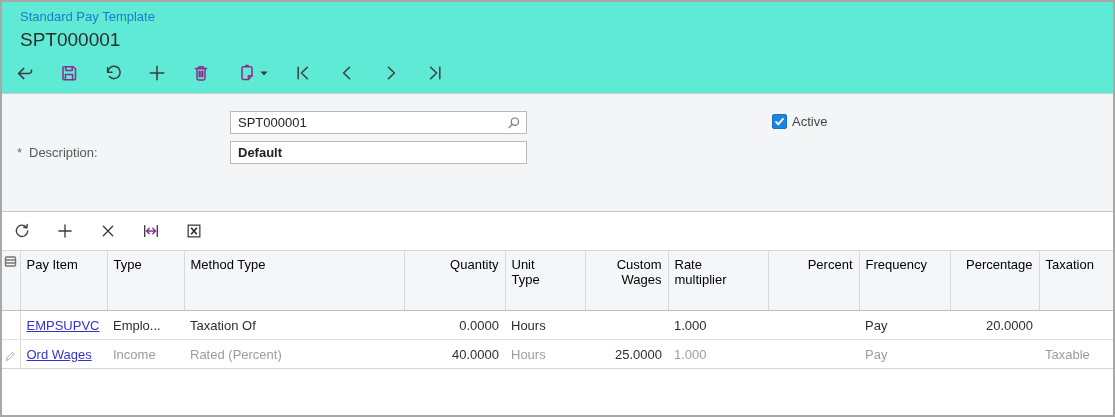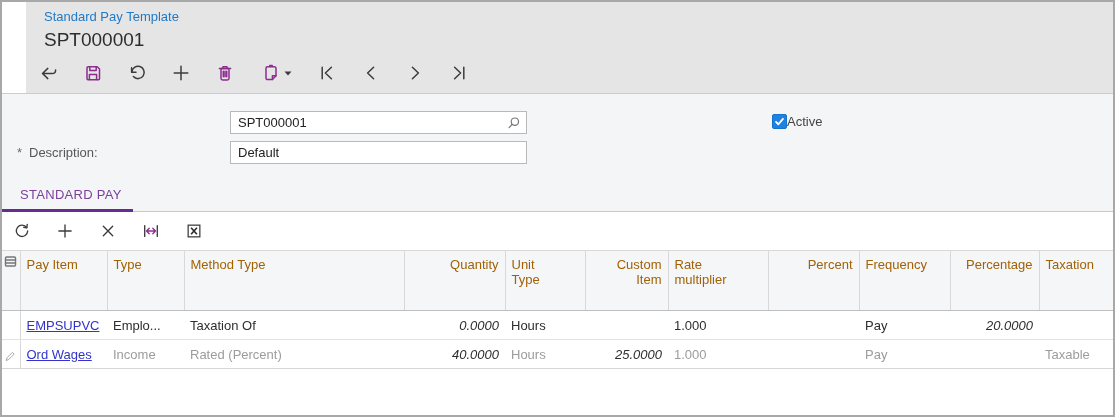--- a/index.html
+++ b/index.html
@@ -2,65 +2,65 @@
 <html><head>
 <meta charset="utf-8">
 <style>
   * { box-sizing: border-box; margin: 0; padding: 0; }
   body { font-family: "Liberation Sans", sans-serif; background: #fff; }
   .frame {
     position: relative; width: 1115px; height: 417px;
     border: 2px solid #a8a8a8; background: #fff; overflow: hidden;
   }
   
-  .top { height: 91px; padding: 5px 0 0 18px; background: #e5e5e5; margin-left: 24px; }
+  .top { height: 91px; padding: 5px 0 0 18px; background: #5eead4; }
   .breadcrumb { font-size: 13px; color: #1f7ac8; cursor: pointer; display: inline-block; }
   .record-id { font-size: 19px; color: #2d2d2d; margin-top: 4px; }
   .main-toolbar { display: flex; align-items: center; gap: 18px; margin: 9px 0 0 -8px; }
   .tbtn { width: 26px; height: 26px; display: flex; align-items: center; justify-content: center;
           background: none; border: none; cursor: pointer; }
   .tbtn.wide { width: 40px; gap: 3px; }
   svg { display: block; }
   .st-dark  { stroke: #3c3c3c; fill: none; stroke-width: 1.5; stroke-linecap: round; stroke-linejoin: round; }
   .st-purp  { stroke: #8b2e8e; fill: none; stroke-width: 1.5; stroke-linecap: round; stroke-linejoin: round; }
   .st-gray  { stroke: #777;    fill: none; stroke-width: 1.4; stroke-linecap: round; stroke-linejoin: round; }
   
   .form-area { position: relative; height: 119px; background: #f4f5f6;
                border-top: 1px solid #cacdd0; border-bottom: 1px solid #c9c9c9; }
   .f-label { position: absolute; font-size: 13px; color: #575757; line-height: 23px; }
   .req-star { position: absolute; left: 15px; top: 47px; font-size: 13px; color: #6b6b6b; line-height: 23px; }
   .f-input { position: absolute; left: 228px; width: 297px; height: 23px; border: 1px solid #b9b9b9;
              background: #fff; font-family: "Liberation Sans", sans-serif; font-size: 13px;
              color: #222; padding: 0 7px; }
   .f-input.lookup { padding-right: 24px; }
   .lookup-ic { position: absolute; left: 503px; top: 21px; cursor: pointer; }
-  .chk-wrap { position: absolute; left: 770px; top: 20px; display: flex; align-items: center; cursor: pointer; }
+  .chk-wrap { position: absolute; left: 770px; top: 20px; display: flex; align-items: center; gap: 5px; cursor: pointer; }
   .chk-box { width: 15px; height: 15px; background: #1b83e2; border: 1px solid #1673c9; border-radius: 2px;
              display: flex; align-items: center; justify-content: center; }
   .chk-label { font-size: 13px; color: #444; }
   .tab { position: absolute; left: 0; bottom: -1px; width: 131px; height: 33px;
          display: flex; align-items: center; padding-left: 18px;
          font-size: 13px; letter-spacing: .3px; color: #7b3f9c;
          border-bottom: 3px solid #662d91; cursor: pointer; }
   
   .grid-toolbar { height: 38px; display: flex; align-items: center; gap: 19px; padding-left: 8px; background: #fff; }
   .gbtn { width: 24px; height: 24px; display: flex; align-items: center; justify-content: center;
           background: none; border: none; cursor: pointer; }
   table { border-collapse: collapse; table-layout: fixed; width: 1118px; font-size: 13px; }
-  thead th { height: 60px; background: #f5f6f7; color: #a16207; font-weight: normal; text-align: left;
+  thead th { height: 60px; background: #f5f6f7; color: #000000; font-weight: normal; text-align: left;
              vertical-align: top; padding: 6px 6px 0 6px; border-top: 1px solid #d8d8d8;
              border-bottom: 1px solid #bfbfbf; border-right: 1px solid #d8d8d8; overflow: hidden; }
   thead th:last-child { border-right: none; }
   thead th.num { text-align: right; }
   thead th.wrapwords { word-spacing: 60px; margin-top: 10px; }
   thead th.gutter, tbody td.gutter { padding: 4px 2px 0 2px; border-right: 1px solid #d8d8d8; }
   tbody td { height: 29px; padding: 0 6px; border-bottom: 1px solid #e2e2e2; color: #2e2e2e;
              white-space: nowrap; overflow: hidden; vertical-align: middle; }
   tbody tr:last-child td { border-bottom: 1px solid #d6d6d6; }
-  tbody td.num { text-align: right; font-style: italic; }
+  tbody td.num { text-align: right; }
   tbody td.muted { color: #9c9c9c; }
   tbody td a { color: #3333cc; text-decoration: underline; cursor: pointer; }
   tbody td.gutter { text-align: center; }
 </style>
 </head>
 <body>
 
 <div class="frame">
 
   <div class="top">
@@ -158,32 +158,31 @@
     <input class="f-input lookup" style="top: 17px;" value="SPT000001">
     <span class="lookup-ic">
       <svg width="17" height="17" viewBox="0 0 20 20">
           <circle class="st-gray" cx="11.6" cy="7.8" r="4.3"></circle>
           <path class="st-gray" d="M8.6 10.9 L4.8 14.8"></path>
         </svg>
     </span>
 
     <span class="req-star">*</span>
     <span class="f-label" style="left:27px; top:47px;">Description:</span>
-    <input class="f-input" style="top: 47px;" value="Default">
+    <input class="f-input" style="top: 47px; font-weight: bold;" value="Default">
 
     <span class="chk-wrap">
       <span class="chk-box">
         <svg width="11" height="11" viewBox="0 0 12 12">
             <path d="M2.2 6.4 L4.8 9 L9.8 3.2" stroke="#fff" stroke-width="2" fill="none" stroke-linecap="round" stroke-linejoin="round"></path>
           </svg>
       </span>
       <span class="chk-label">Active</span>
     </span>
 
-    <div class="tab">STANDARD PAY</div>
   </div>
 
   <div class="grid-toolbar">
     <button class="gbtn">
       <span>
         <svg width="18" height="18" viewBox="0 0 20 20">
             <path class="st-dark" d="M15.2 6.2 A6.3 6.3 0 1 0 16.3 10"></path>
             <path class="st-dark" d="M15.8 2.8 l-0.4 3.6 -3.5 -0.6"></path>
           </svg>
       </span>
@@ -243,21 +242,21 @@
                 <rect x="1.5" y="2" width="10" height="9" rx="1" class="st-gray" stroke-width="1.1"></rect>
                 <path class="st-gray" d="M1.5 5 h10 M1.5 8 h10" stroke-width="1.1"></path>
               </svg>
           </span>
         </th>
         <th>Pay Item</th>
         <th>Type</th>
         <th>Method Type</th>
         <th class="num">Quantity</th>
         <th class="wrapwords">Unit Type</th>
-        <th class="num">Custom Item</th>
+        <th class="num">Custom Wages</th>
         <th class="wrapwords">Rate multiplier</th>
         <th class="num">Percent</th>
         <th>Frequency</th>
         <th class="num">Percentage</th>
         <th>Taxation</th>
       </tr>
     </thead>
     <tbody>
       <tr>
         <td class="gutter"></td>

